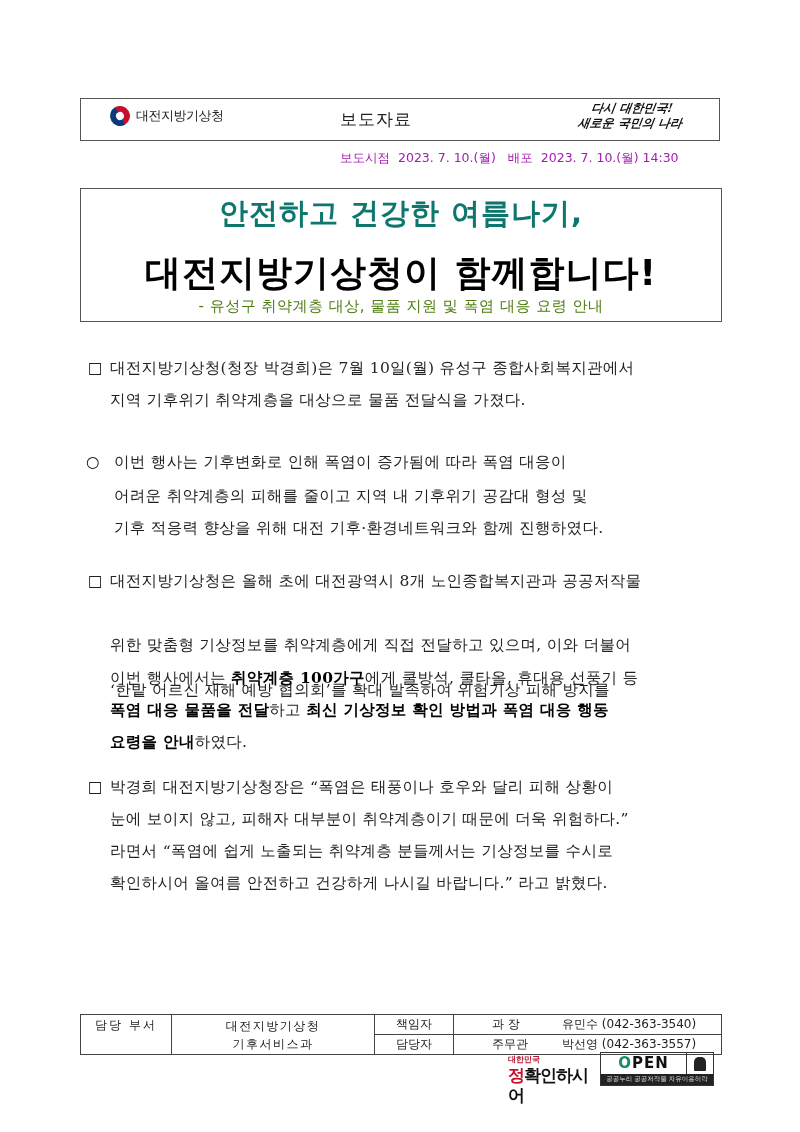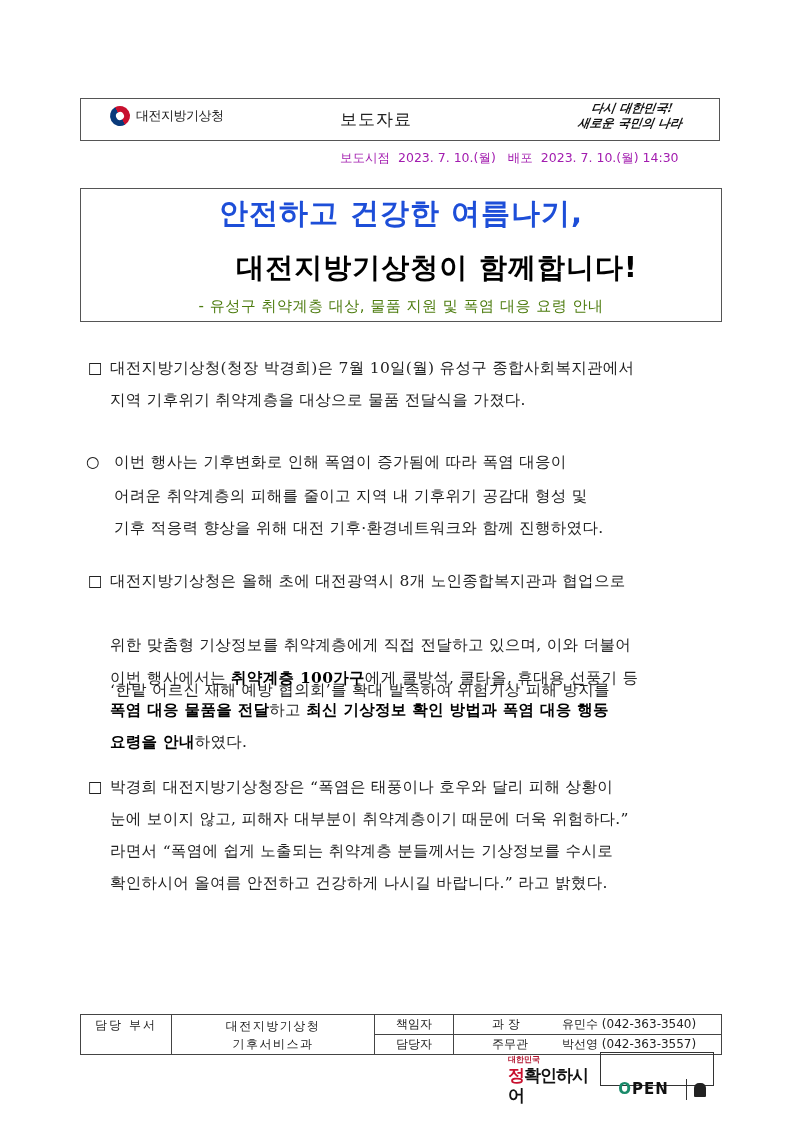--- a/index.html
+++ b/index.html
@@ -16,22 +16,22 @@
   .org-name { font-size:13px; color:#222; letter-spacing:-0.5px; }
   .press-label { left:340px; top:108px; font-size:17px; color:#222; letter-spacing:1px; }
   .slogan { left:556px; top:101px; width:150px; font-family:"DejaVu Serif", serif; font-style:italic; font-weight:bold;
             font-size:12px; line-height:15px; color:#111; text-align:center; transform:skewX(-8deg); }
 
   .release-line { left:340px; top:150px; font-size:12.5px; color:#a21caf; white-space:nowrap; }
   .release-line span { margin-right:8px; }
 
   
   .title-box { left:80px; top:188px; width:642px; height:134px; border:1.5px solid #555; box-sizing:border-box; }
-  .title1 { left:80px; top:194px; width:642px; text-align:center; font-size:29px; font-weight:bold; letter-spacing:1px; color:#1d4ed8; }
-  .title2 { left:80px; top:249px; width:642px; text-align:center; font-size:28px; font-weight:bold; letter-spacing:1px; color:#000;margin-left:36px; }
+  .title1 { left:80px; top:194px; width:642px; text-align:center; font-size:29px; font-weight:bold; letter-spacing:1px; color:#0f766e; }
+  .title2 { left:80px; top:249px; width:642px; text-align:center; font-size:36px; font-weight:bold; letter-spacing:1px; color:#000; }
   .subtitle { left:80px; top:297px; width:642px; text-align:center; font-size:15px; color:#4d7c0f; letter-spacing:0.5px; }
 
   
   .para { left:0; width:800px; font-size:15.5px; color:#222; line-height:33px; letter-spacing:0.3px; font-family:"DejaVu Serif","Liberation Serif",serif; }
   .line { position:absolute; white-space:nowrap; }
   .bullet { position:absolute; white-space:nowrap; }
   b { font-weight:bold; color:#000; }
 
   
   table.contact { position:absolute; left:80px; top:1014px; width:642px; border-collapse:collapse; font-size:12px; color:#222; }
@@ -41,21 +41,21 @@
   table.contact td.role { width:70px; }
   table.contact td.person { text-align:left; padding-left:38px; }
   .p-title { display:inline-block; width:70px; letter-spacing:0; }
 
   
   .brief-logo { left:508px; top:1054px; width:84px; }
   .brief-small { font-size:8px; color:#b0122c; font-weight:bold; }
   .brief-big { font-size:17px; font-weight:bold; color:#111; letter-spacing:-1px; line-height:20px; }
   .brief-big .red { color:#c8102e; }
   .open-box { left:600px; top:1052px; width:114px; height:34px; border:1.5px solid #333; box-sizing:border-box; display:flex; flex-direction:column; }
-  .open-top { display:flex; height:21px;margin-top:26px; }
+  .open-top { display:flex; height:21px; }
   .open-text { flex:1; font-size:15px; font-weight:bold; letter-spacing:1px; text-align:center; color:#111; line-height:21px; border-right:1.5px solid #333; }
   .open-text .o { color:#1a8a6a; }
   .open-person { width:26px; display:flex; align-items:center; justify-content:center; }
   .open-person span { width:12px; height:14px; background:#222; border-radius:5px 5px 1px 1px; display:block; }
   .open-bottom { height:11px; background:#222; color:#ddd; font-size:6.5px; line-height:11px; text-align:center; white-space:nowrap; overflow:hidden; }
 </style>
 </head>
 <body>
 
 <div class="abs header-box"></div>
@@ -84,21 +84,21 @@
   <span class="bullet" style="left:88px; top:352px;">□</span>
   <span class="line" style="left:110px; top:352px;">대전지방기상청(청장 박경희)은 7월 10일(월) 유성구 종합사회복지관에서</span>
   <span class="line" style="left:110px; top:384px;">지역 기후위기 취약계층을 대상으로 물품 전달식을 가졌다.</span>
 
   <span class="bullet" style="left:86px; top:446px;">○</span>
   <span class="line" style="left:114px; top:446px;">이번 행사는 기후변화로 인해 폭염이 증가됨에 따라 폭염 대응이</span>
   <span class="line" style="left:114px; top:480px;">어려운 취약계층의 피해를 줄이고 지역 내 기후위기 공감대 형성 및</span>
   <span class="line" style="left:114px; top:512px;">기후 적응력 향상을 위해 대전 기후·환경네트워크와 함께 진행하였다.</span>
 
   <span class="bullet" style="left:88px; top:565px;">□</span>
-  <span class="line" style="left:110px; top:565px;">대전지방기상청은 올해 초에 대전광역시 8개 노인종합복지관과 협업으로</span>
+  <span class="line" style="left:110px; top:565px;">대전지방기상청은 올해 초에 대전광역시 8개 노인종합복지관과 공공저작물</span>
   <span class="line" style="left:110px; top:631px;margin-top:43px;">‘한밭 어르신 재해 예방 협의회’를 확대 발족하여 위험기상 피해 방지를</span>
   <span class="line" style="left:110px; top:629px;">위한 맞춤형 기상정보를 취약계층에게 직접 전달하고 있으며, 이와 더불어</span>
   <span class="line" style="left:110px; top:661px;"><span>이번 행사에서는 </span><b>취약계층 100가구</b><span>에게 쿨방석, 쿨타올, 휴대용 선풍기 등</span></span>
   <span class="line" style="left:110px; top:693px;"><b>폭염 대응 물품을 전달</b><span>하고 </span><b>최신 기상정보 확인 방법과 폭염 대응 행동</b></span>
   <span class="line" style="left:110px; top:725px;"><b>요령을 안내</b><span>하였다.</span></span>
 
   <span class="bullet" style="left:88px; top:771px;">□</span>
   <span class="line" style="left:110px; top:771px;">박경희 대전지방기상청장은 “폭염은 태풍이나 호우와 달리 피해 상황이</span>
   <span class="line" style="left:110px; top:803px;">눈에 보이지 않고, 피해자 대부분이 취약계층이기 때문에 더욱 위험하다.”</span>
   <span class="line" style="left:110px; top:835px;">라면서 “폭염에 쉽게 노출되는 취약계층 분들께서는 기상정보를 수시로</span>

